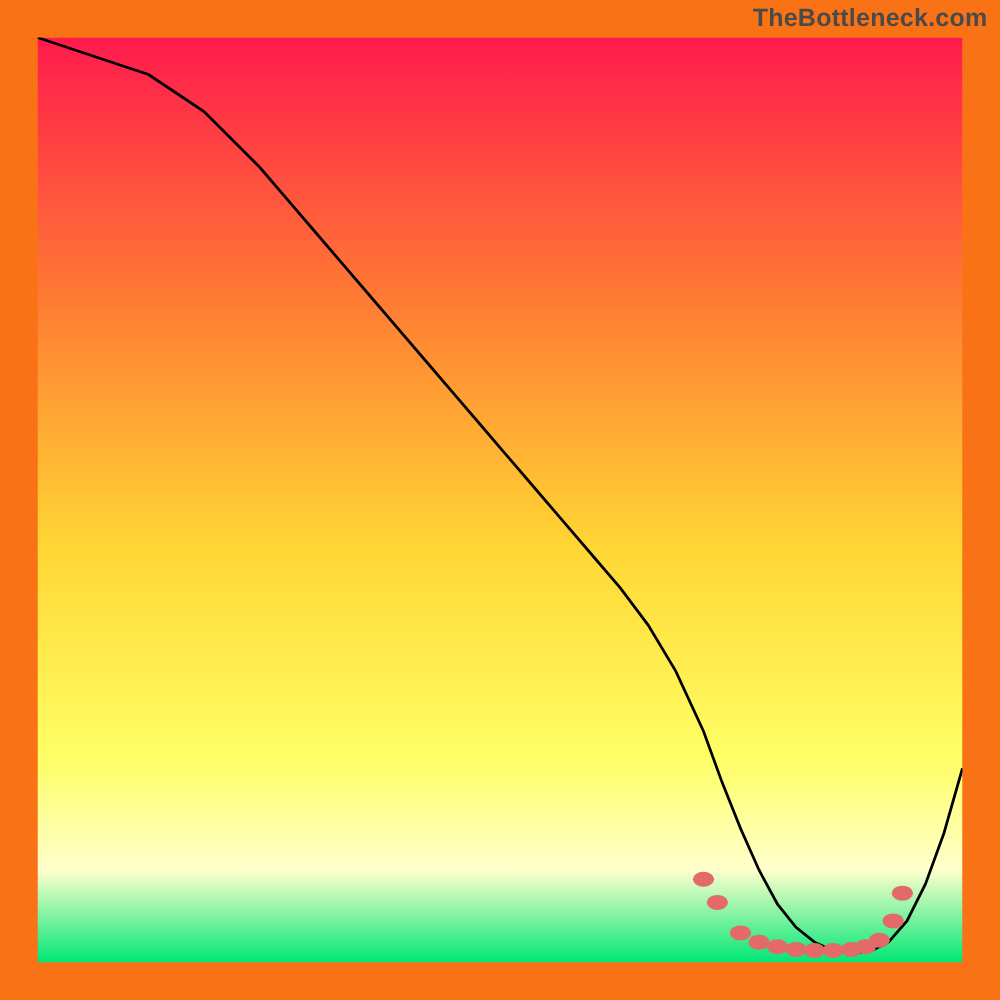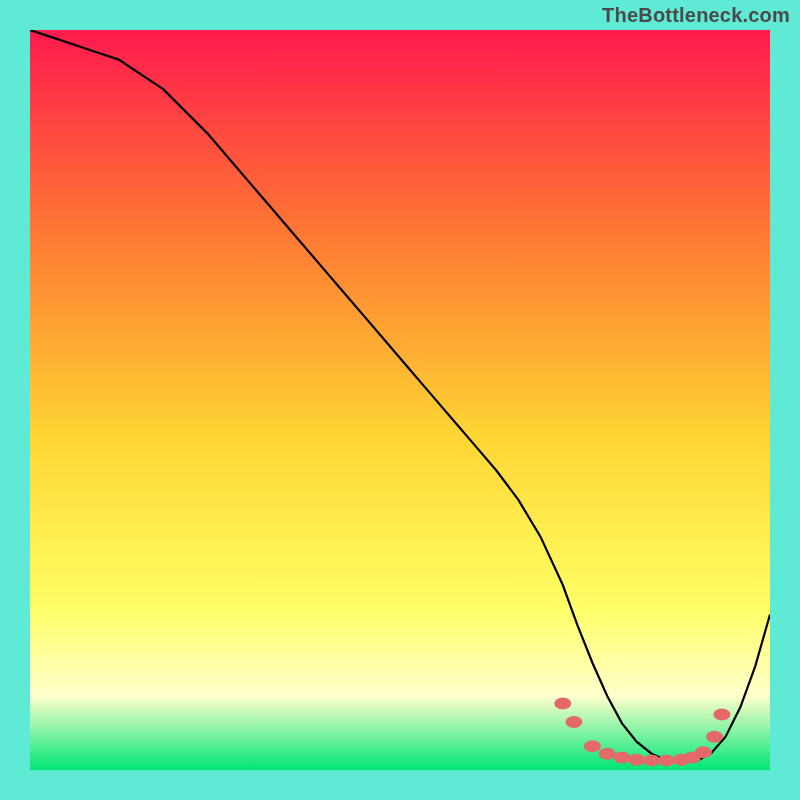--- a/index.html
+++ b/index.html
@@ -10,21 +10,21 @@
     background: #000;
     overflow: hidden;
     font-family: Arial, Helvetica, sans-serif;
   }
   .frame {
     position: absolute;
     top: 0;
     left: 0;
     width: 800px;
     height: 800px;
-    background: #5eead4;
+    background: #f97316;
   }
   .watermark {
     position: absolute;
     top: 4px;
     right: 10px;
     color: #4a4a4a;
     font-size: 20px;
     font-weight: 600;
     letter-spacing: 0.2px;
     z-index: 10;

